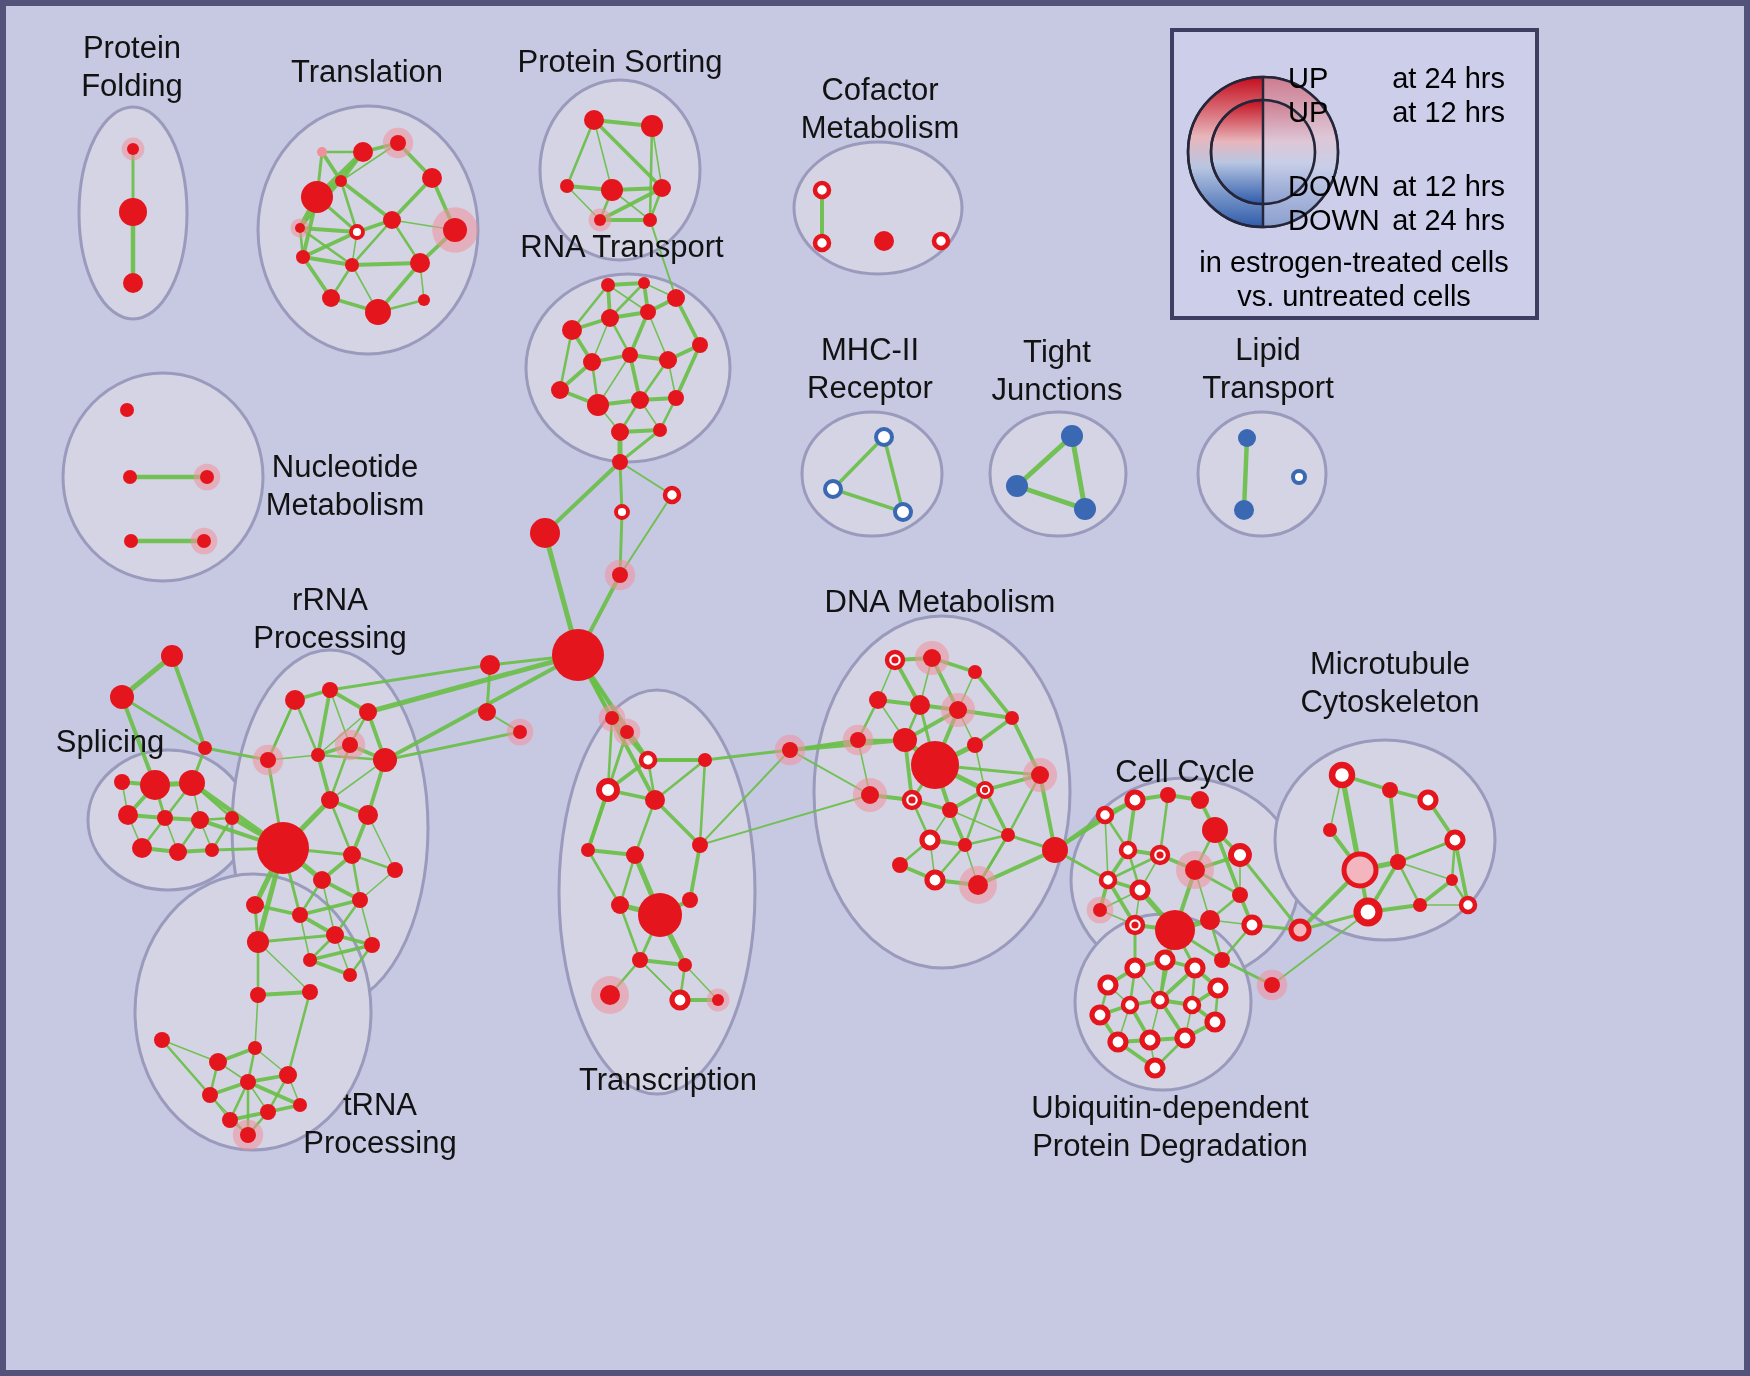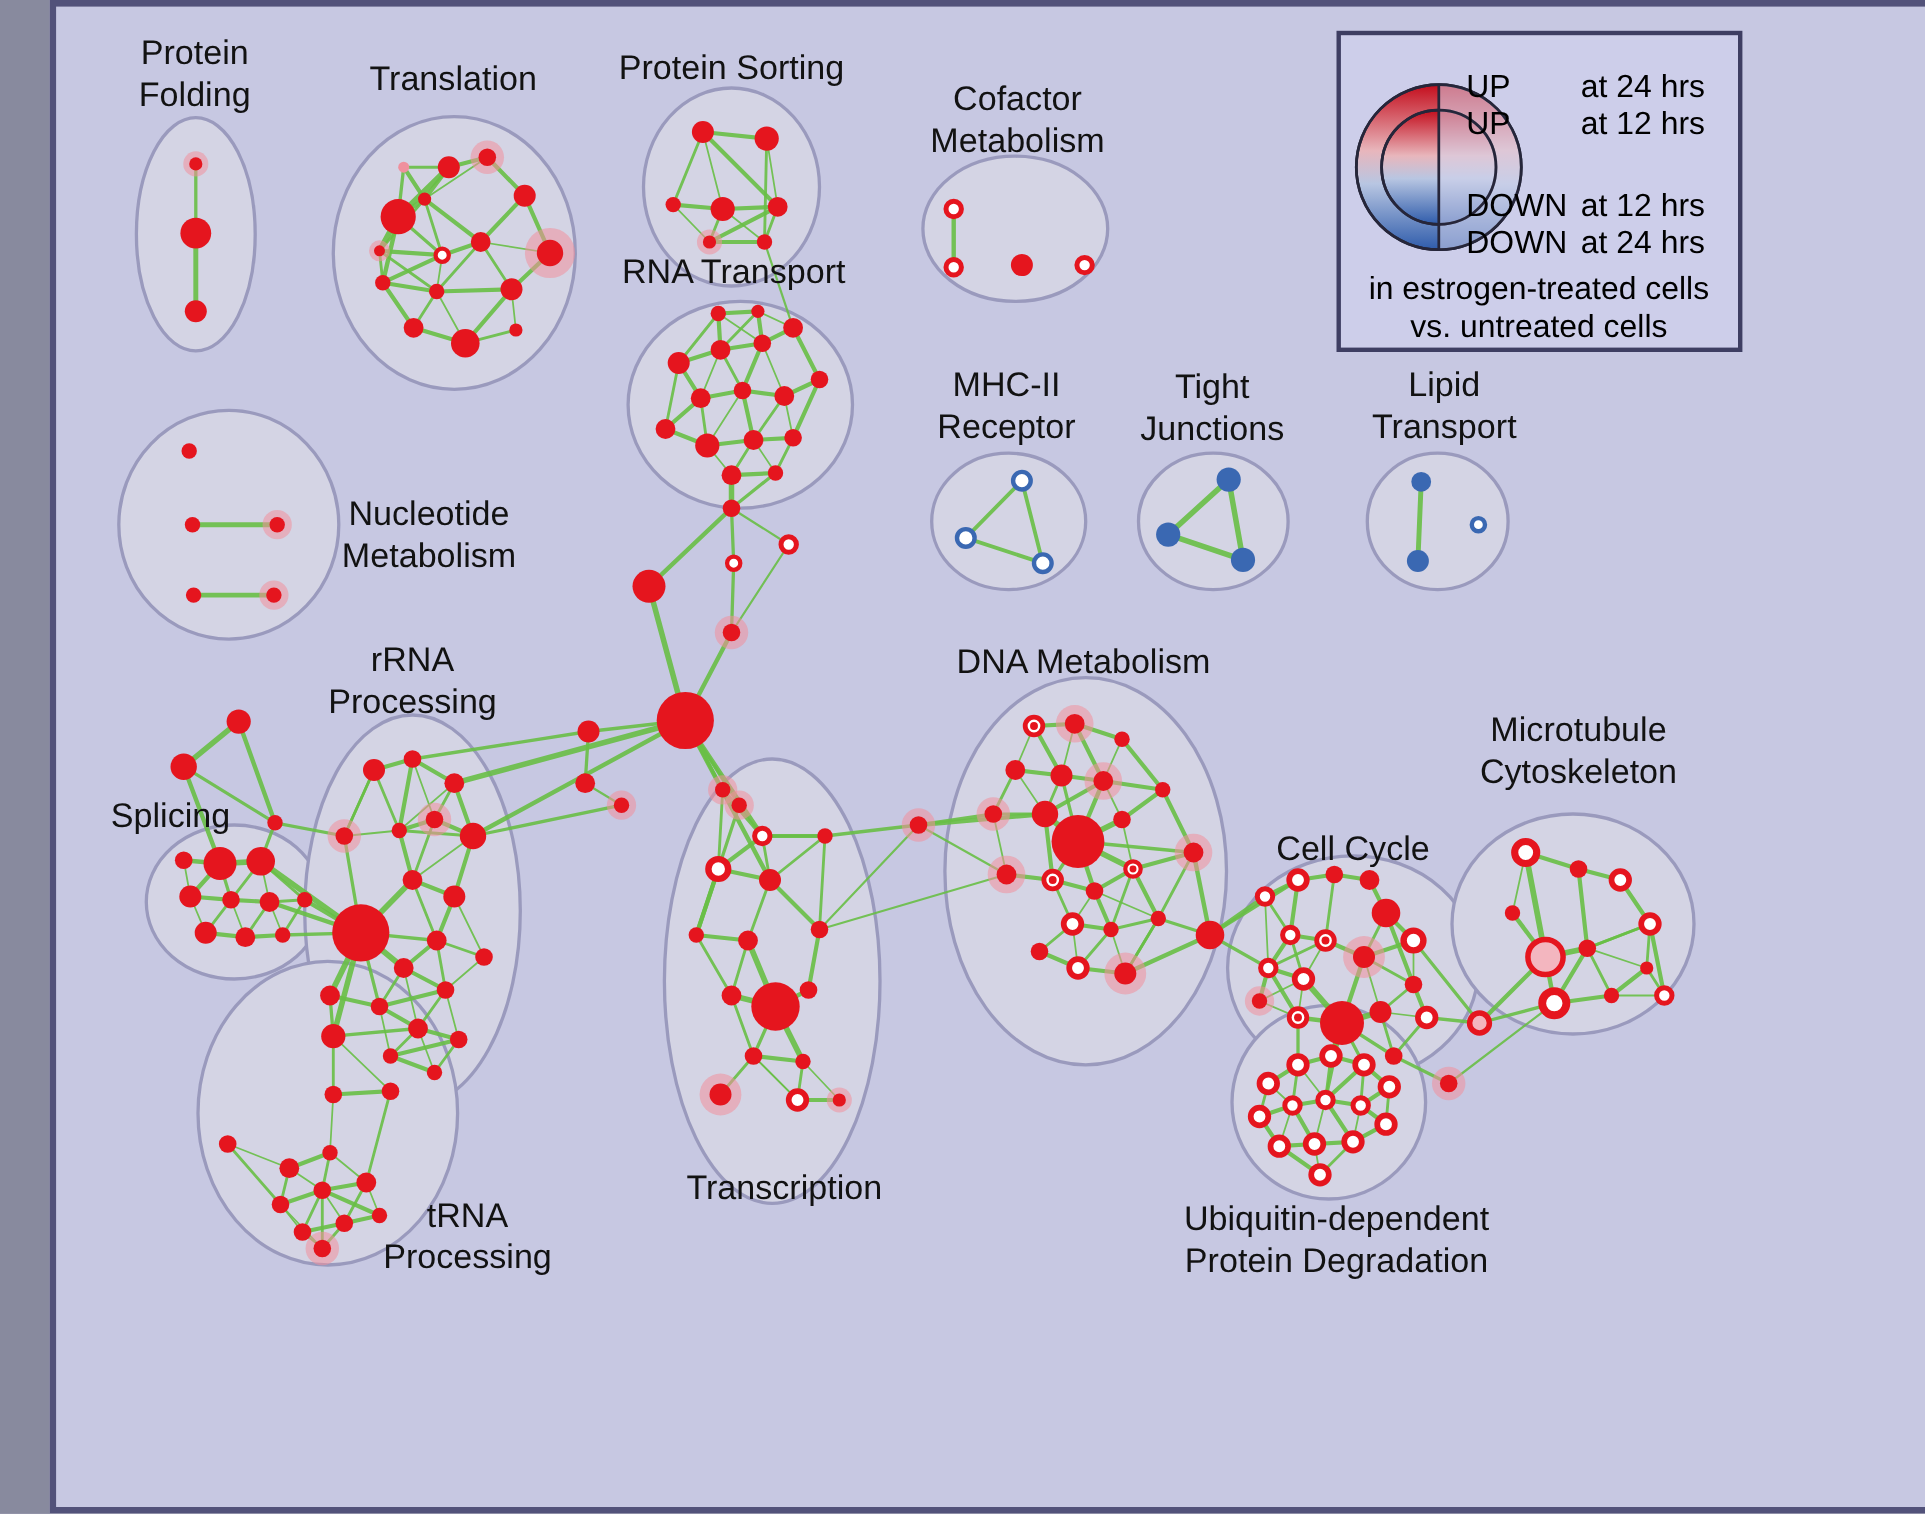--- a/index.html
+++ b/index.html
@@ -1,16 +1,16 @@
 <!DOCTYPE html>
 <html><head>
 <meta charset="utf-8">
 <style>
   html,body{margin:0;padding:0;background:#888a9e;}
-  #stage{width:1489px;height:1376px;position:relative;margin-left:45px;}
+  #stage{width:1489px;height:1376px;position:relative;}
   svg{display:block;}
   text{font-family:"Liberation Sans",sans-serif;}
   .cluster-label{font-size:31px;}
   .legend-text{font-size:29px;}
 </style>
 </head>
 <body>
 
 <div id="stage">
 <svg id="net" width="1750" height="1376" viewBox="0 0 1750 1376">

